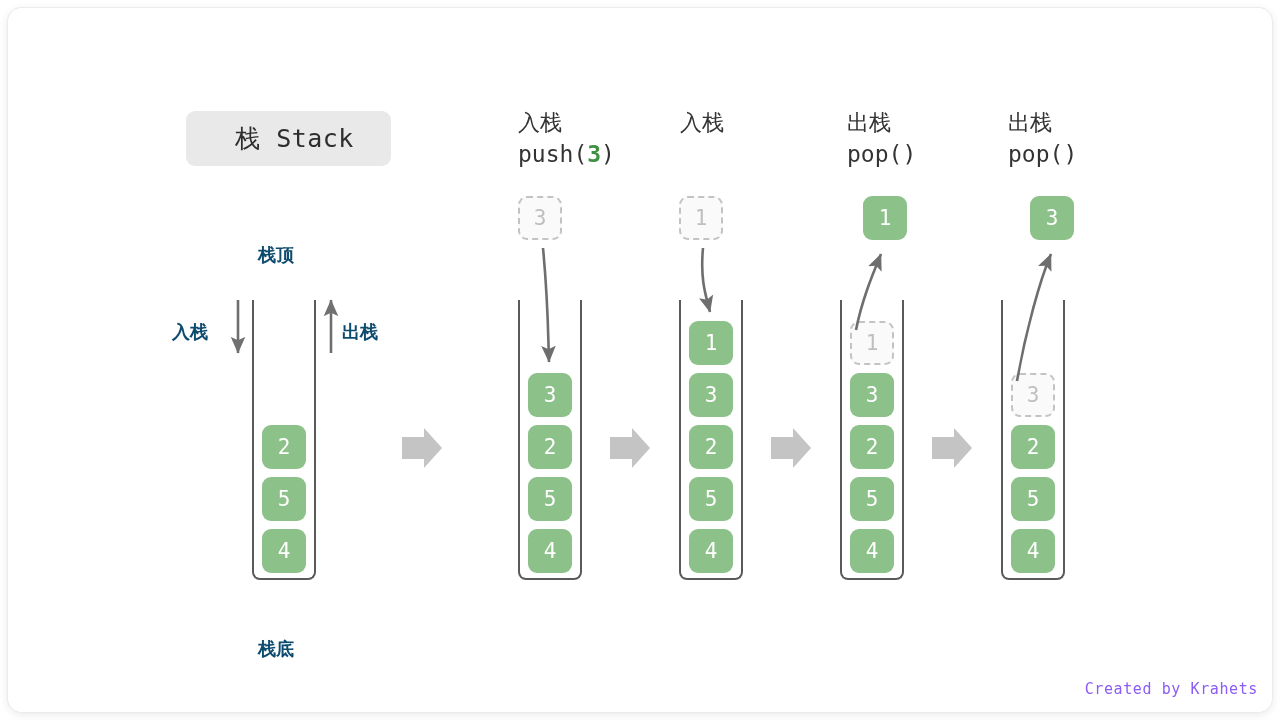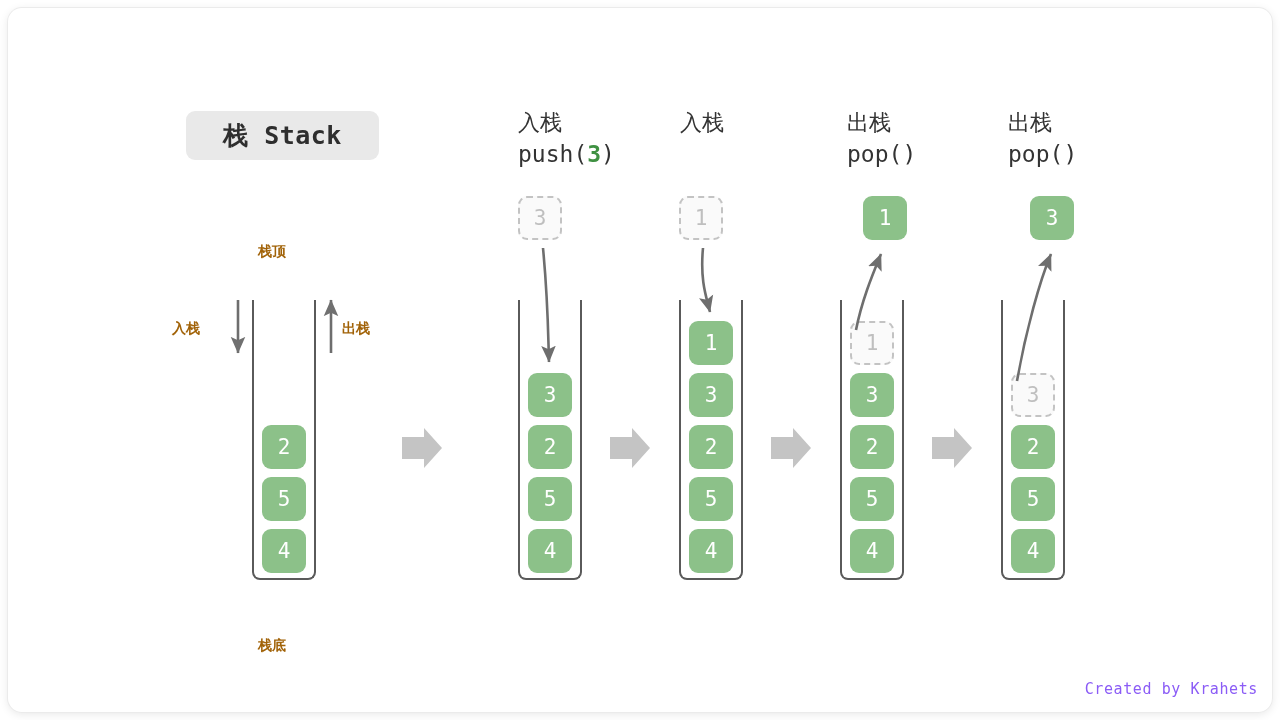--- a/index.html
+++ b/index.html
@@ -31,31 +31,32 @@
     width: 1280px;
     height: 720px;
   }
 
   
   .title-chip {
     position: absolute;
     left: 186px;
     top: 111px;
     width: 193px;
-    height: 49px;
+    height: 55px;
     background: #e9e9e9;
     border-radius: 9px;
     display: flex;
     align-items: center;
     justify-content: center;
     font-family: "DejaVu Sans Mono", monospace;
     font-size: 25px;
-    font-weight: bold;
+    font-weight: normal;
     color: #2e2e2e;
     letter-spacing: 0.5px;
+    padding-left: 12px;
   }
 
   
   .col-head {
     position: absolute;
     width: 150px;
     text-align: left;
     color: #333333;
     line-height: 1.34;
   }
@@ -74,23 +75,23 @@
   }
   .col-head .code .arg {
     color: #3f9142;
     font-weight: bold;
   }
 
   
   .plain-label {
     position: absolute;
     font-family: "DejaVu Sans", "Liberation Sans", sans-serif;
-    font-size: 14px;
+    font-size: 18px;
     font-weight: bold;
-    color: #a16207;
+    color: #0c4a6e;
     white-space: nowrap;
   }
 
   
   .stack-box {
     position: absolute;
     border-left: 2px solid #5a5a5a;
     border-right: 2px solid #5a5a5a;
     border-bottom: 2px solid #5a5a5a;
     border-top: none;

